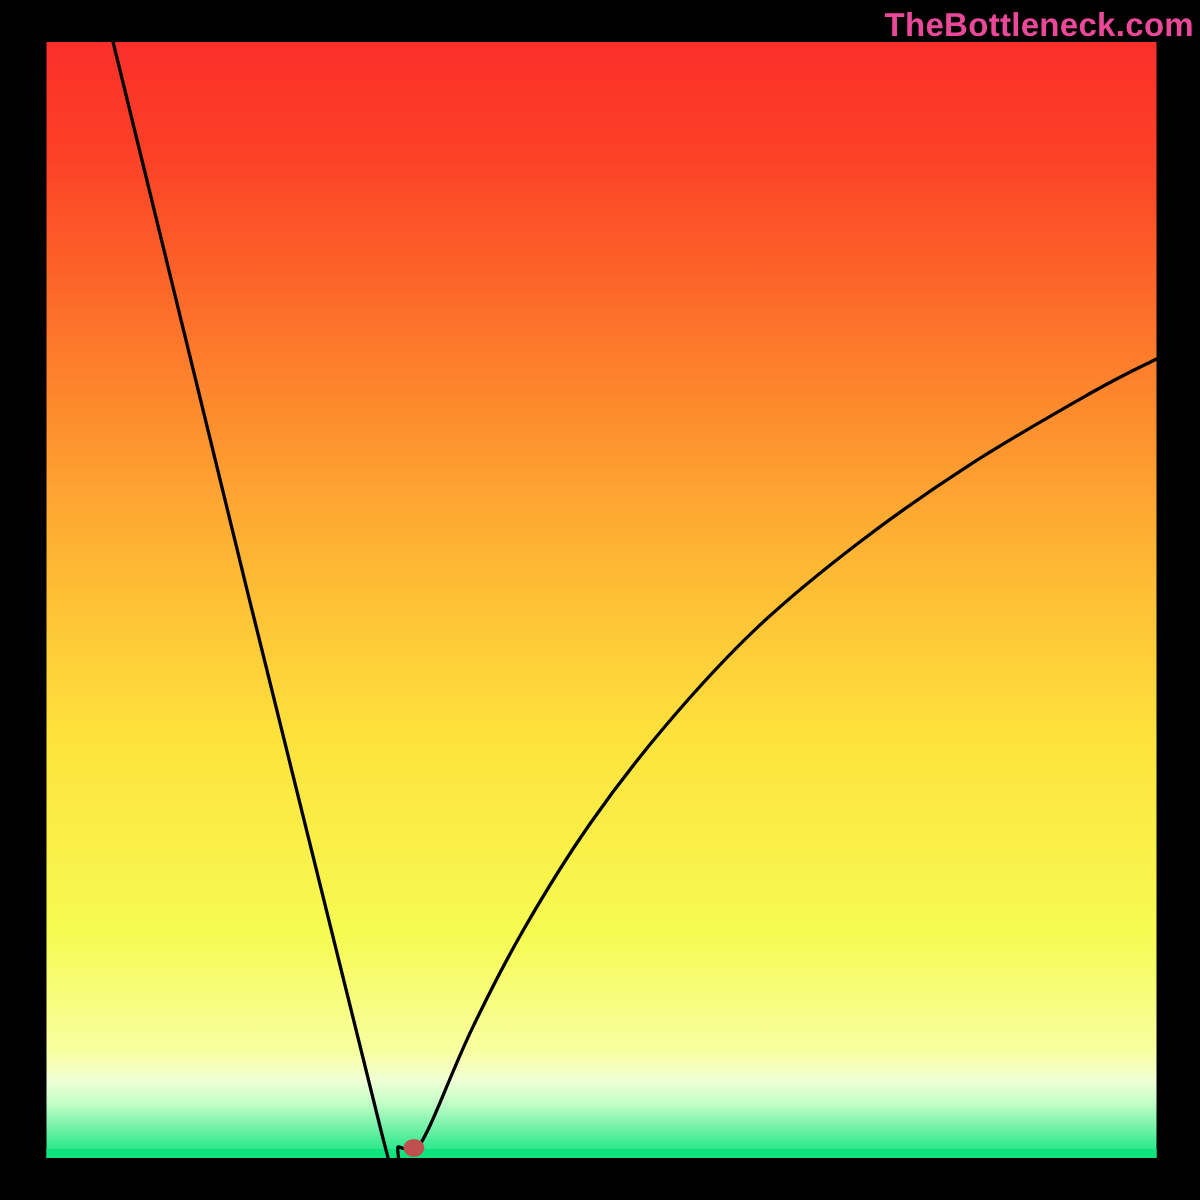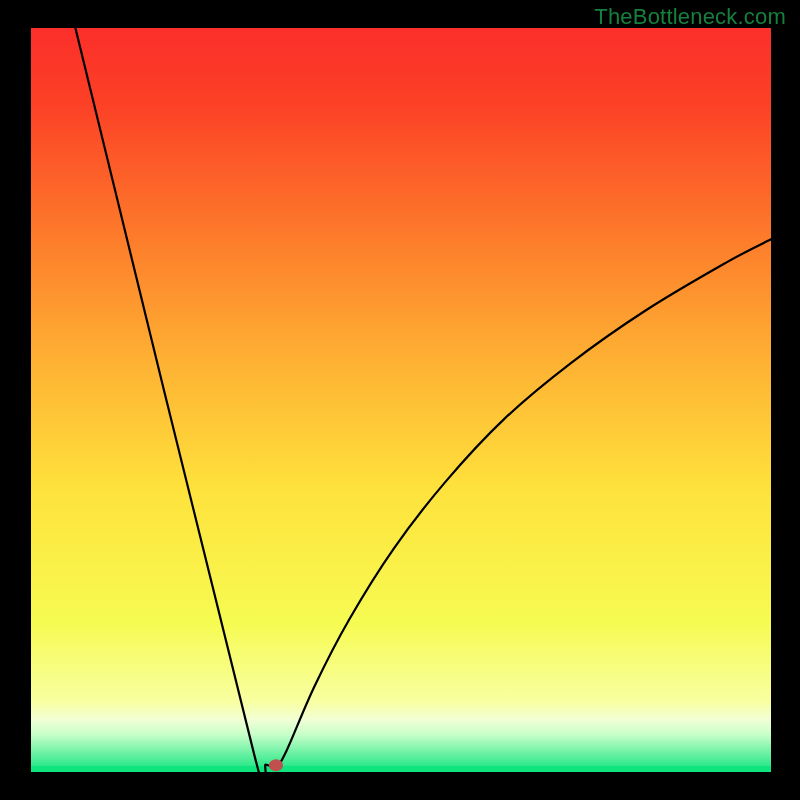--- a/index.html
+++ b/index.html
@@ -13,24 +13,24 @@
   }
   .frame {
     position: relative;
     width: 800px;
     height: 800px;
     background: #000;
   }
   .watermark {
     position: absolute;
     top: 4px;
-    right: 14px;
-    color: #15803d;
+    right: 4px;
+    color: #ec4899;
     font-size: 22px;
-    font-weight: 400;
+    font-weight: 700;
     letter-spacing: 0.2px;
     z-index: 10;
     user-select: none;
   }
   svg {
     display: block;
   }
 </style>
 </head>
 <body>

